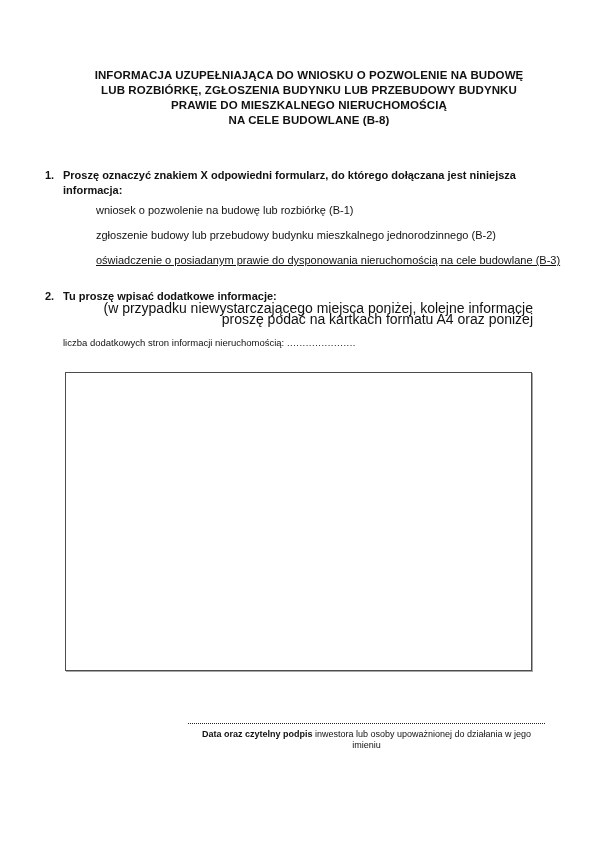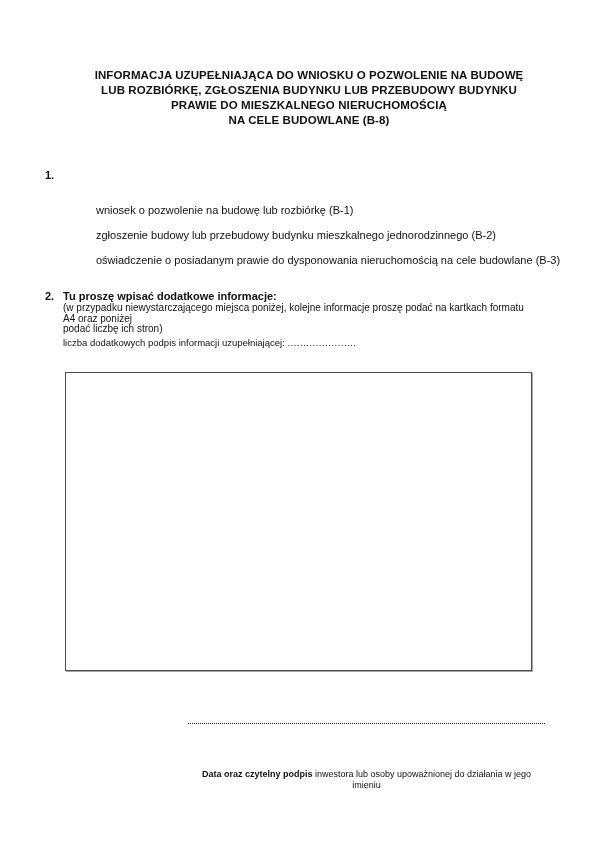--- a/index.html
+++ b/index.html
@@ -46,23 +46,24 @@
     font-size: 11px;
     line-height: 12px;
     white-space: nowrap;
     cursor: pointer;
     margin-left: 14px;
   }
 
   .note {
     left: 63px;
     top: 303px;
-    font-size: 10px;
+    font-size: 14px;
     line-height: 10.5px;
     width: 470px;
+    text-align: right;
   }
 
   .pages-line {
     left: 63px;
     top: 337px;
     font-size: 9.5px;
     line-height: 12px;
     white-space: nowrap;
   }
   .pages-dots { letter-spacing: 0.5px; }
@@ -84,52 +85,54 @@
     height: 0;
     border-top: 1px dotted #222;
   }
   .signature-caption {
     left: 188px;
     top: 729px;
     width: 357px;
     text-align: center;
     font-size: 9px;
     line-height: 11px;
-    margin-top: 40px;
   }
   .signature-caption .bold { font-weight: bold; }
 </style>
 </head>
 <body>
 
 <div class="page">
 
   <div class="abs form-title">
     <div>INFORMACJA UZUPEŁNIAJĄCA DO WNIOSKU O POZWOLENIE NA BUDOWĘ</div>
     <div>LUB ROZBIÓRKĘ, ZGŁOSZENIA BUDYNKU LUB PRZEBUDOWY BUDYNKU</div>
     <div>PRAWIE DO MIESZKALNEGO NIERUCHOMOŚCIĄ</div>
     <div>NA CELE BUDOWLANE (B-8)</div>
   </div>
 
   <div class="abs sec-number" style="left:45px; top:168px;">1.</div>
+  <div class="abs sec-heading" style="left:63px; top:168px; width:480px;">
+    <div>Proszę oznaczyć znakiem X odpowiedni formularz, do którego dołączana jest niniejsza</div>
+    <div>informacja:</div>
+  </div>
 
   <div class="abs option" style="top:204px;">wniosek o pozwolenie na budowę lub rozbiórkę (B-1)</div>
   <div class="abs option" style="top:229px;text-align:center;">zgłoszenie budowy lub przebudowy budynku mieszkalnego jednorodzinnego (B-2)</div>
-  <div class="abs option" style="top:254px;">oświadczenie o posiadanym prawie do dysponowania nieruchomością na cele budowlane (B-3)</div>
+  <div class="abs option" style="top:254px;text-decoration:underline;">oświadczenie o posiadanym prawie do dysponowania nieruchomością na cele budowlane (B-3)</div>
 
   <div class="abs sec-number" style="left:45px; top:289px;">2.</div>
   <div class="abs sec-heading" style="left:63px; top:289px;">Tu proszę wpisać dodatkowe informacje:</div>
 
   <div class="abs note">
     <div>(w przypadku niewystarczającego miejsca poniżej, kolejne informacje proszę podać na kartkach formatu A4 oraz poniżej</div>
-    <div>podać liczbę ich stron)</div>
   </div>
 
   <div class="abs pages-line">
-    <span>liczba dodatkowych podpis informacji uzupełniającej:</span>
+    <span>liczba dodatkowych stron informacji nieruchomością:</span>
     <span class="pages-dots">......................</span>
   </div>
 
   <div class="abs info-box"></div>
 
   <div class="abs signature-line"></div>
   <div class="abs signature-caption">
     <span class="bold">Data oraz czytelny podpis</span><span> inwestora lub osoby upoważnionej do działania w jego imieniu</span>
   </div>
 

